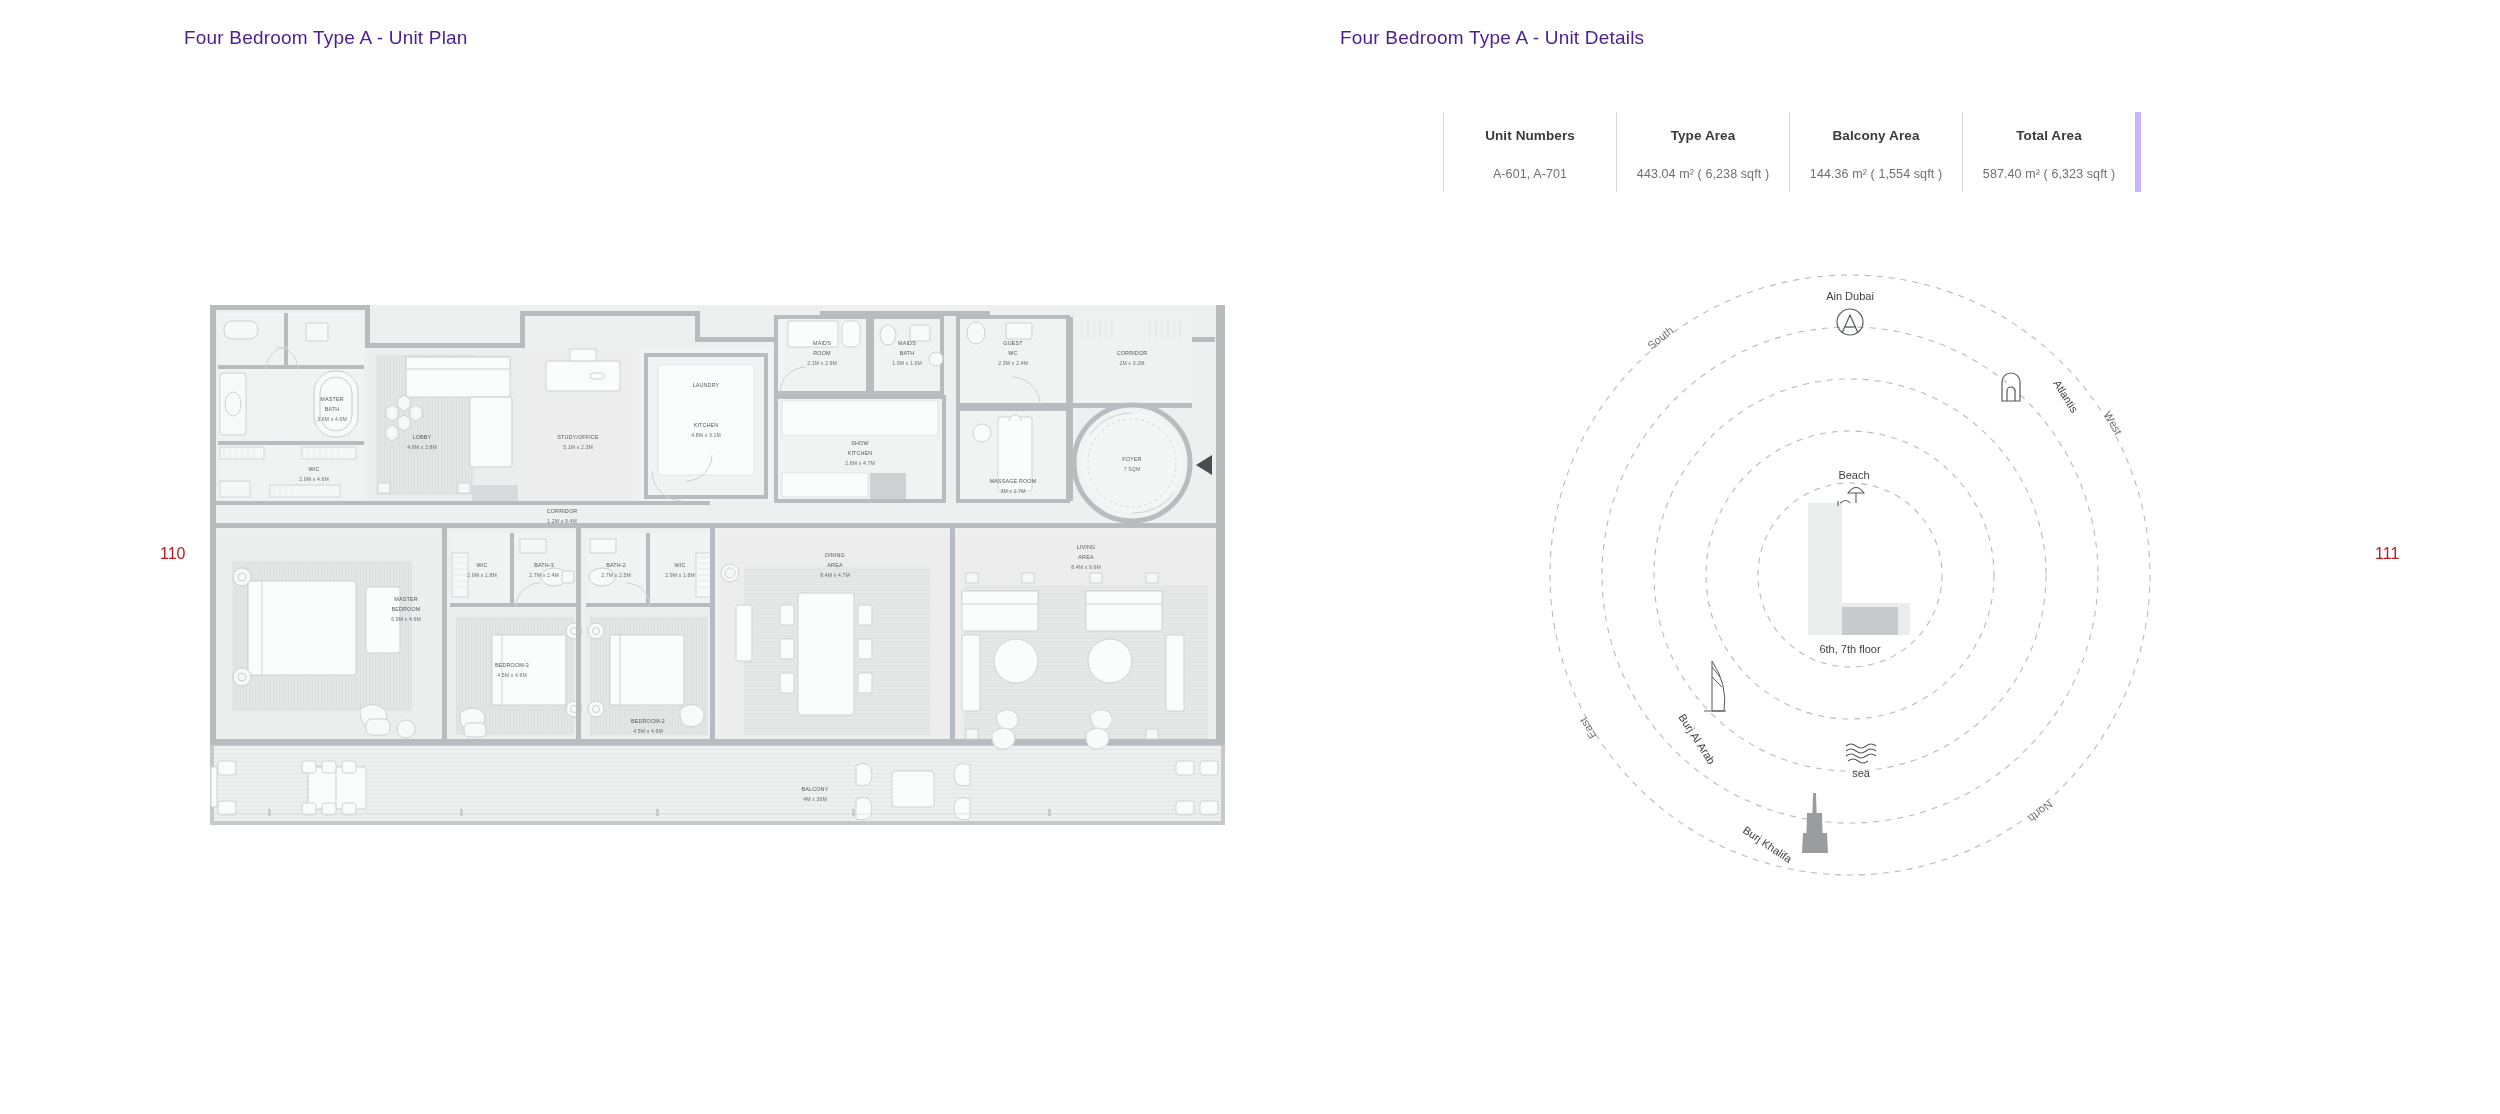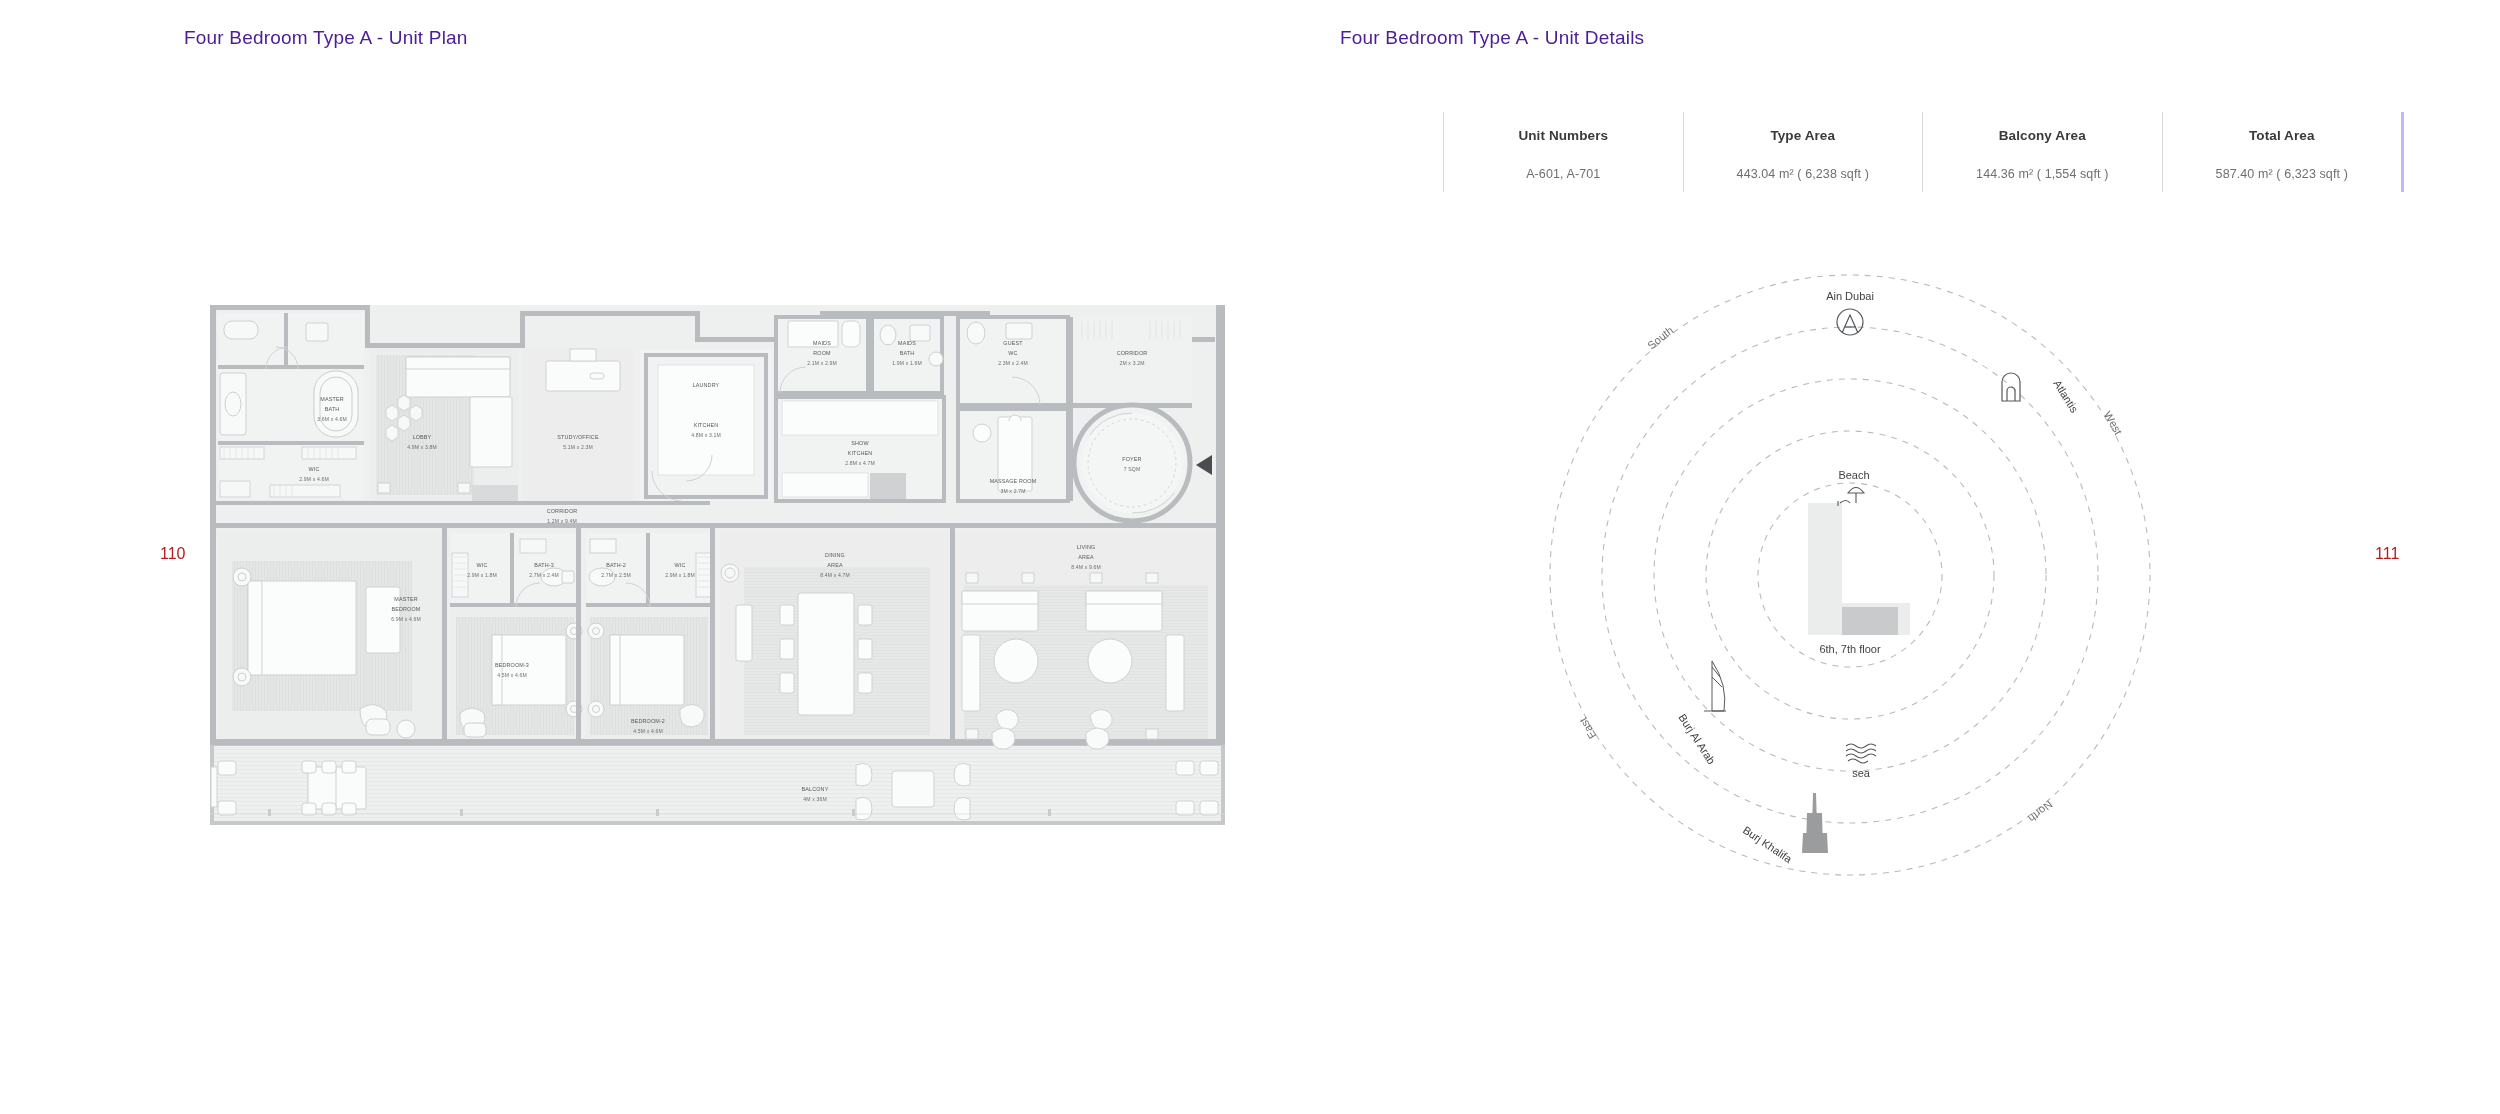--- a/index.html
+++ b/index.html
@@ -32,31 +32,31 @@
     font-size:16px;
     color:#b91c1c;
     top:545px;
   }
   #folio-left{left:160px;}
   #folio-right{left:2375px;}
 
   
   #details-table{
     position:absolute;left:1443px;top:112px;
-    width:961px;height:80px;
+    width:698px;height:80px;
     display:flex;
   }
   .det-col{
     flex:1;
     position:relative;
     text-align:center;
     border-left:1px solid #d8d8d8;
     padding-top:16px;
   }
-  .det-col:last-child{border-right:3px solid #c4b5fd;}
+  .det-col:last-child{border-right:6px solid #c4b5fd;}
   .det-head{
     font-size:13.5px;font-weight:bold;color:#3a3a3a;
     letter-spacing:.1px;
   }
   .det-val{
     margin-top:24px;
     font-size:12.5px;color:#6f6f6f;
     letter-spacing:.1px;
   }
 

